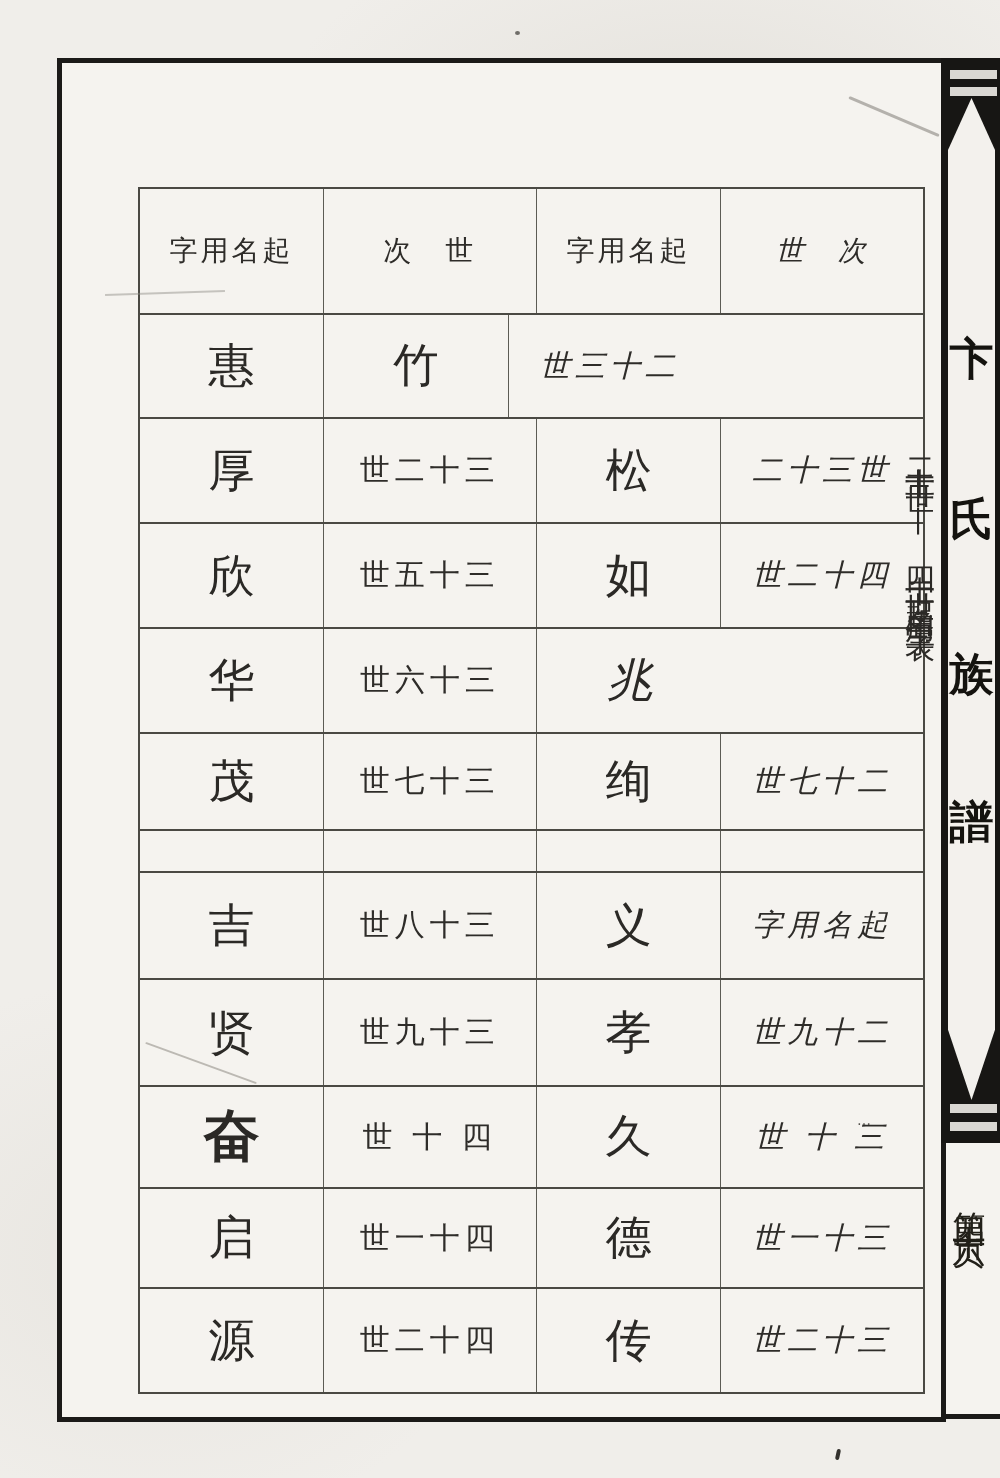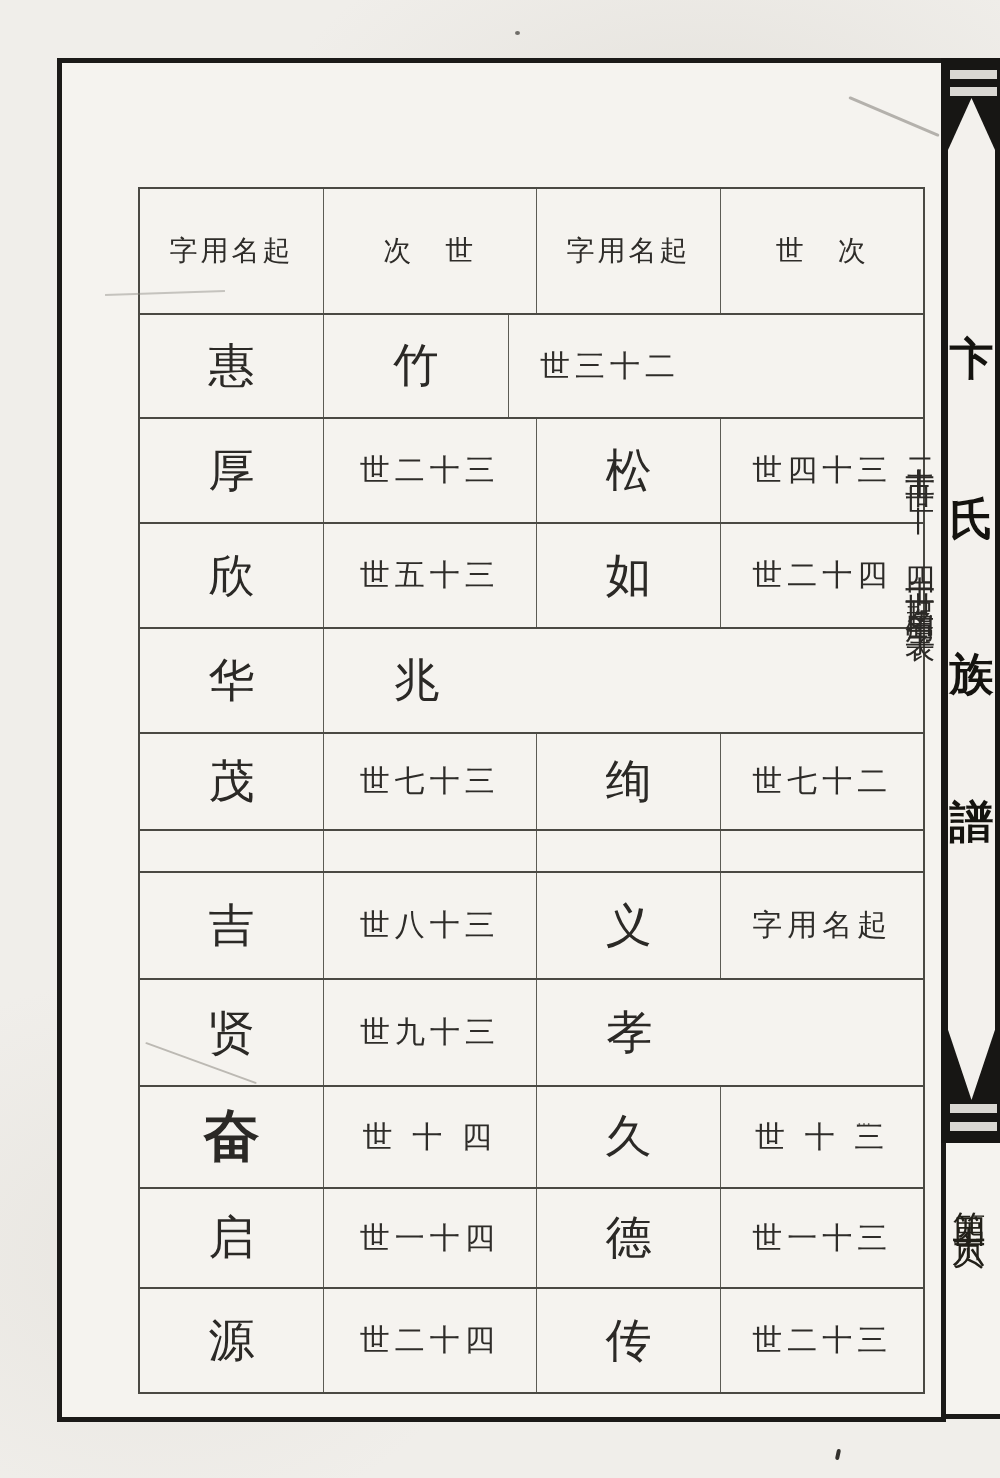--- a/index.html
+++ b/index.html
@@ -28,21 +28,21 @@
     position:absolute;left:76px;top:124px;width:787px;
     box-sizing:border-box;border:2px solid #4a4943;background:transparent;
   }
   .trow{display:flex;box-sizing:border-box;border-bottom:2px solid #4a4943;}
   .trow:last-child{border-bottom:none;}
   .cell{
     box-sizing:border-box;border-right:1px solid #5c5b54;
     display:flex;align-items:center;justify-content:center;
     overflow:hidden;
   }
-  .cell:last-child{border-right:none;}
+  .cell:last-child{border-right:none;font-style:italic;}
   .c1{width:184px;} .c2{width:213px;} .c3{width:185px;} .c4{width:202px;}
   .chdr{font-size:28px;letter-spacing:3px;color:#2e2c29;}
   .cname{font-size:46px;color:#2b2926;}
   .cgen{font-size:30px;letter-spacing:5px;color:#2e2c29;white-space:pre;}
   .big{font-size:56px;font-weight:bold;}
 
   
   .annotation{
     position:absolute;left:894px;top:436px;height:640px;width:46px;
     writing-mode:vertical-rl;text-orientation:mixed;
@@ -110,32 +110,33 @@
     <div class="trow" style="height:104px;">
       <div class="cell c1 cname">惠</div>
       <div class="cell c3 cname">竹</div>
       <div class="cell c4 cgen">世三十二</div>
     </div>
 
     <div class="trow" style="height:105px;">
       <div class="cell c1 cname">厚</div>
       <div class="cell c2 cgen">世二十三</div>
       <div class="cell c3 cname">松</div>
-      <div class="cell c4 cgen">世四十三</div>
+      <div class="cell c4 cgen">二十三世</div>
     </div>
 
     <div class="trow" style="height:105px;">
       <div class="cell c1 cname">欣</div>
       <div class="cell c2 cgen">世五十三</div>
       <div class="cell c3 cname">如</div>
       <div class="cell c4 cgen">世二十四</div>
     </div>
 
     <div class="trow" style="height:105px;">
       <div class="cell c1 cname">华</div>
+      <div class="cell c2 cgen">世六十三</div>
       <div class="cell c3 cname">兆</div>
     </div>
 
     <div class="trow" style="height:97px;">
       <div class="cell c1 cname">茂</div>
       <div class="cell c2 cgen">世七十三</div>
       <div class="cell c3 cname">绚</div>
       <div class="cell c4 cgen">世七十二</div>
     </div>
 
@@ -150,20 +151,21 @@
       <div class="cell c1 cname">吉</div>
       <div class="cell c2 cgen">世八十三</div>
       <div class="cell c3 cname">义</div>
       <div class="cell c4 cgen">字用名起</div>
     </div>
 
     <div class="trow" style="height:107px;">
       <div class="cell c1 cname">贤</div>
       <div class="cell c2 cgen">世九十三</div>
       <div class="cell c3 cname">孝</div>
+      <div class="cell c4 cgen">世九十二</div>
     </div>
 
     <div class="trow" style="height:102px;">
       <div class="cell c1 cname big">奋</div>
       <div class="cell c2 cgen">世 十 四</div>
       <div class="cell c3 cname">久</div>
       <div class="cell c4 cgen">世 十 三</div>
     </div>
 
     <div class="trow" style="height:100px;">

